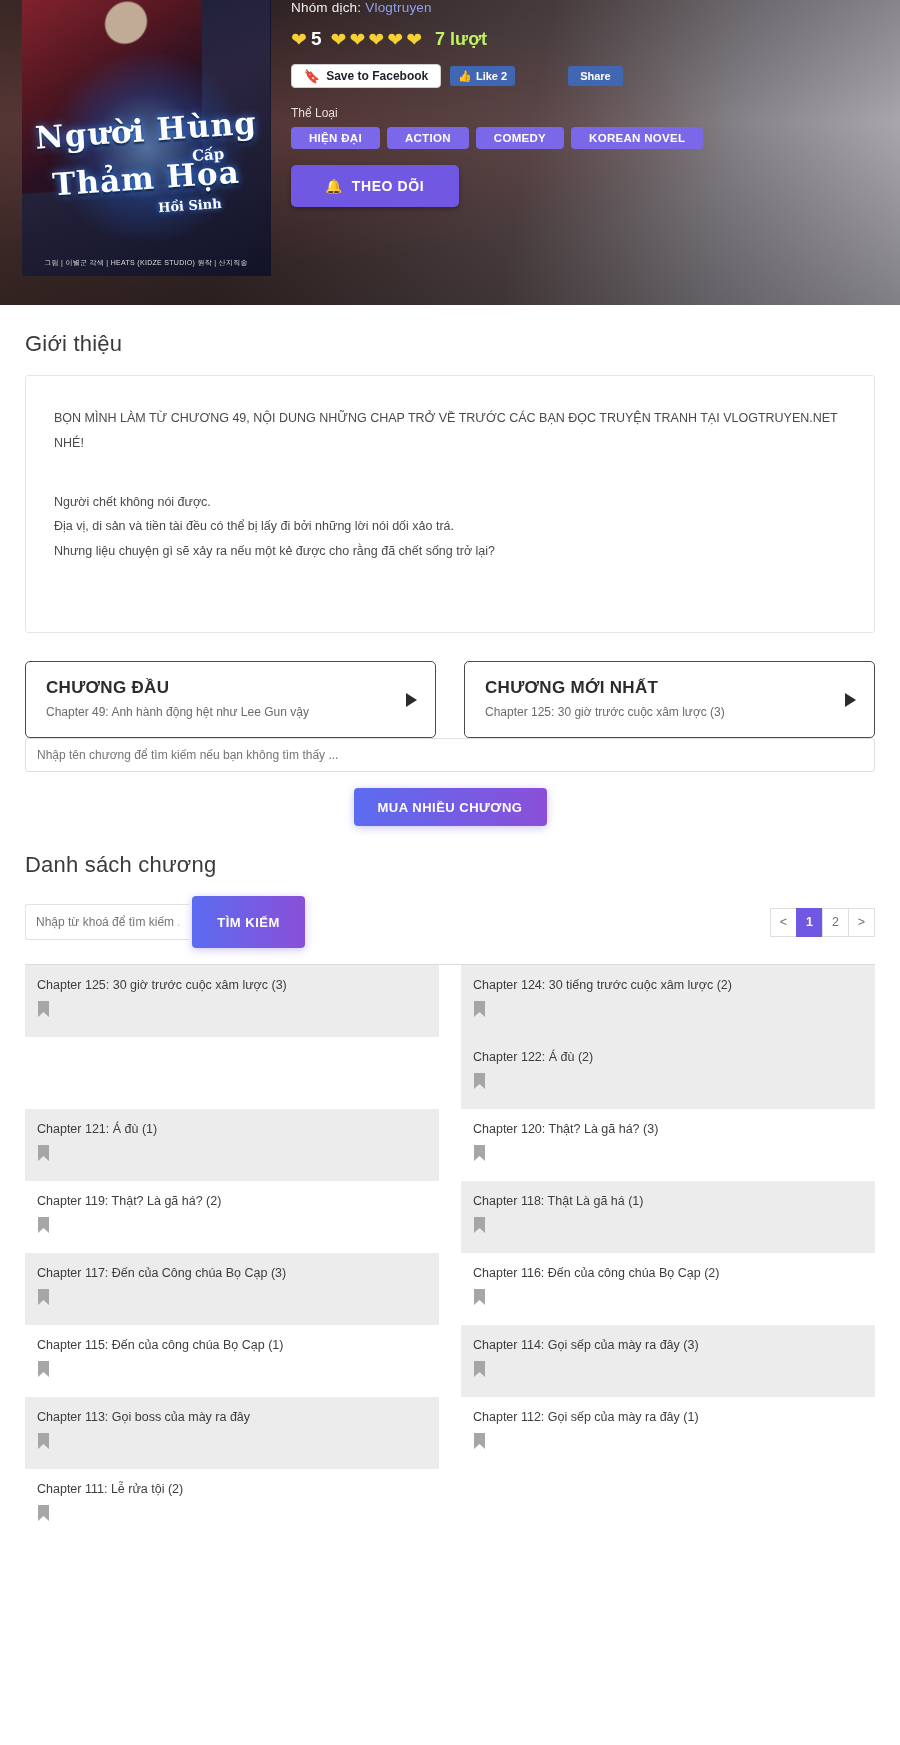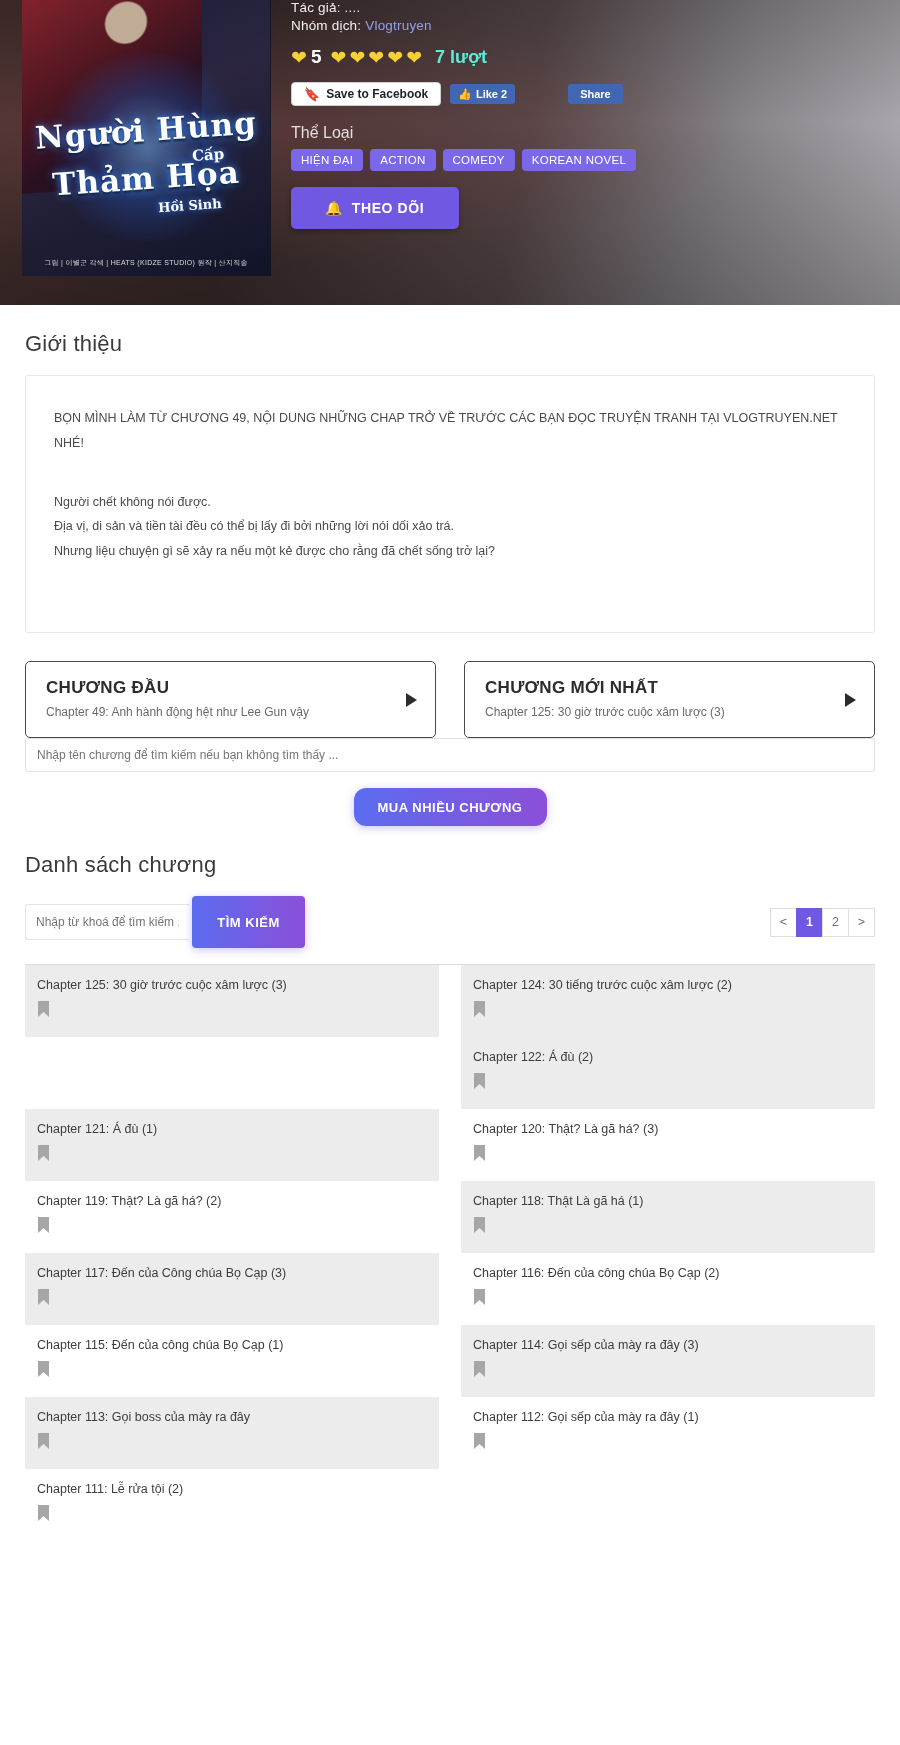--- a/index.html
+++ b/index.html
@@ -99,21 +99,21 @@
   .meta-line { font-size: 13.5px; color: #e8e4e4; margin-bottom: 3px; letter-spacing: .2px; }
   .meta-line .lbl { color: #f3efef; }
   .meta-line .team { color: #8fa0e8; }
 
   .rating-row {
     display: flex; align-items: center; gap: 3px;
     margin-top: 10px; margin-bottom: 14px;
   }
   .heart { color: #f5d133; font-size: 19px; line-height: 1; }
   .rating-num { font-size: 19px; color: #fff; font-weight: 600; margin: 0 6px 0 1px; }
-  .rating-count { font-size: 18px; color: #5eead4; font-weight: 600; margin-left: 10px; }
+  .rating-count { font-size: 18px; color: #bef264; font-weight: 600; margin-left: 10px; }
 
   .social-row { display: flex; align-items: center; gap: 9px; margin-bottom: 18px; }
   .fb-save {
     background: #fff; border: 1px solid #ccd0d5; border-radius: 4px;
     height: 24px; display: flex; align-items: center; gap: 6px;
     padding: 0 12px; font-size: 12px; color: #1d2129; font-weight: 600;
   }
   .fb-save .bm { color: #1877f2; font-size: 13px; }
   .fb-like, .fb-share {
     background: #4267b2; color:#fff; border-radius: 3px; height: 20px;
@@ -140,25 +140,25 @@
   }
   .cal-ico:before {
     content:""; position:absolute; left:2px; top:2px; width:4px; height:6px; background:#3a3a3a; border-radius:1px;
   }
   .cal-ico:after {
     content:""; position:absolute; left:8px; top:2px; width:4px; height:1.5px; background:#3a3a3a;
     box-shadow: 0 3px 0 #3a3a3a, 0 6px 0 #3a3a3a;
   }
   .eye-ico { font-size: 14px; }
 
-  .genre-cap { font-size: 16px; color: #e4dfdf; margin-bottom: 7px; }
+  .genre-cap { font-size: 12px; color: #e4dfdf; margin-bottom: 7px; }
   .genre-row { display: flex; gap: 7px; flex-wrap: wrap; margin-bottom: 16px; }
   .genre {
     background: #7b68e8; color: #fff; border-radius: 4px;
-    font-size: 11.5px; font-weight: normal; padding: 5px 10px; letter-spacing: .3px;
+    font-size: 11.5px; font-weight: bold; padding: 5px 18px; letter-spacing: .3px;
   }
   .follow-btn {
     width: 168px; height: 42px; border-radius: 5px;
     background: #7158e2; color:#fff; border: none;
     font-size: 14px; font-weight: bold; letter-spacing: .6px;
     display:flex; align-items:center; justify-content:center; gap:8px;
     cursor: pointer;
     box-shadow: 0 2px 5px rgba(0,0,0,0.3);
   }
 
@@ -202,21 +202,21 @@
   
   .buy-hint { font-size: 11.5px; font-style: italic; color: #5c5c5c; margin: 22px 0 7px 0; }
   .buy-input {
     width: 100%; height: 32px; border: 1px solid #e0e0e0; border-radius: 3px;
     padding: 16px 11px; font-size: 12px; color: #8a8a8a;
     font-family: "Liberation Sans", sans-serif; background: #fff;
   }
   .buy-btn-wrap { display:flex; justify-content:center; margin-top: 16px; }
   .btn-grad {
     background: linear-gradient(90deg, #5b6cf0 0%, #8b4fd8 100%);
-    color:#fff; border:none; border-radius: 12px;
+    color:#fff; border:none; border-radius: 4px;
     font-size: 13px; font-weight: bold; letter-spacing: .5px;
     cursor: pointer;
     box-shadow: 0 2px 8px rgba(110,90,220,0.35);
   }
   .buy-btn { width: 193px; height: 38px; }
 
   
   .list-ctrl {
     display:flex; align-items:center; justify-content: space-between;
     margin-top: 4px; padding-bottom: 16px;
@@ -263,23 +263,20 @@
       <div class="char"></div>
       <div class="swirl"></div>
       <div class="title-1">Người Hùng</div>
       <div class="title-sm">Cấp</div>
       <div class="title-2">Thảm Họa</div>
       <div class="title-sm2">Hồi Sinh</div>
       <div class="credits">그림 | 이별군    각색 | HEATS (KIDZE STUDIO)    원작 | 산지직송</div>
     </div>
 
     <div class="hero-info">
-      <div class="meta-line">
-        <span class="lbl">Tác giả: </span><span>....</span>
-      </div>
       <div class="meta-line">
         <span class="lbl">Nhóm dịch: </span><span class="team">Vlogtruyen</span>
       </div>
 
       <div class="rating-row">
         <span class="heart">❤</span>
         <span class="rating-num">5</span>
         <span class="heart">❤</span>
         <span class="heart">❤</span>
         <span class="heart">❤</span>

